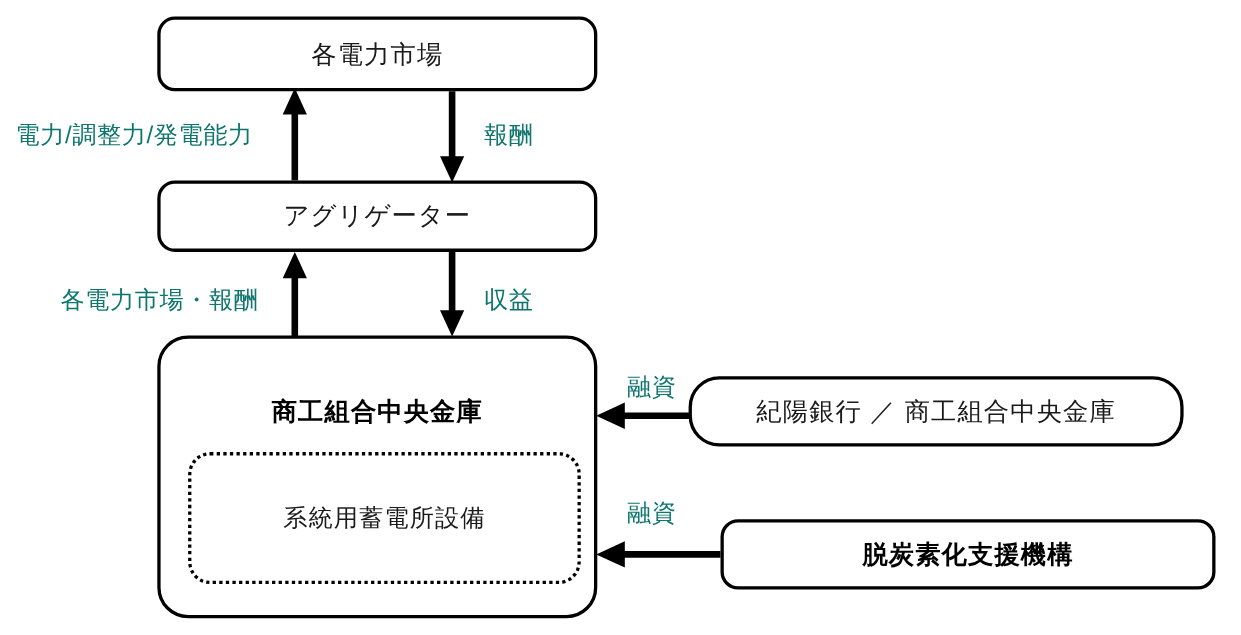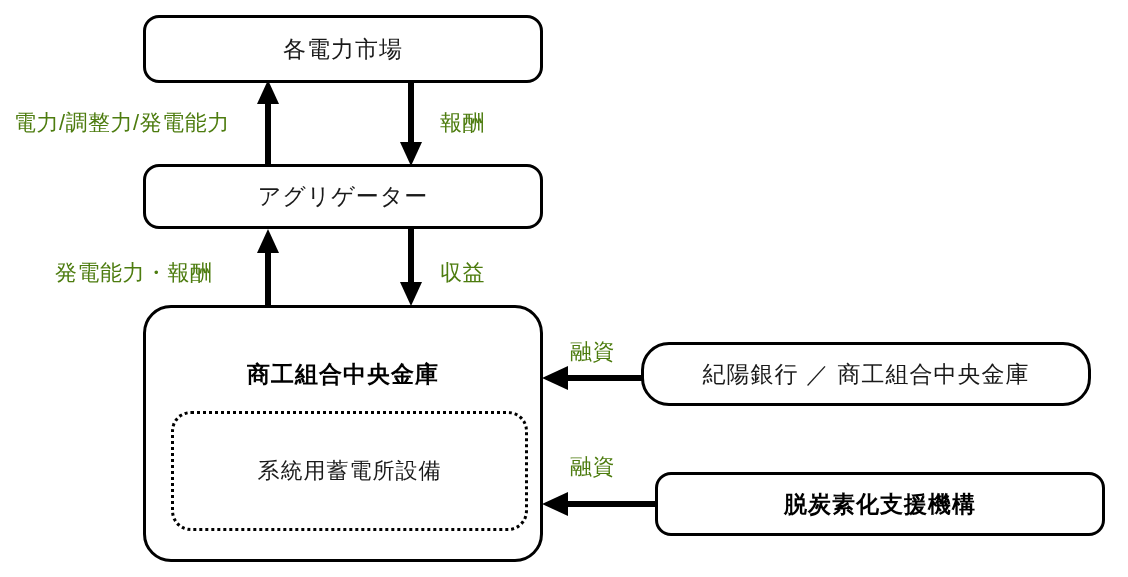--- a/index.html
+++ b/index.html
@@ -71,35 +71,35 @@
     background: #ffffff;
     display: flex;
     flex-direction: column;
     align-items: center;
     justify-content: center;
     gap: 10px;
   }
   #facility-box .node-label { font-size: 22px; }
 
   #bank-box {
-    left: 641px; top: 342px;
+    left: 626px; top: 342px;
     width: 450px; height: 64px;
     border-radius: 28px;
   }
   #fund-box {
     left: 655px; top: 472px;
     width: 450px; height: 64px;
     border-radius: 16px;
   }
 
   
   .edge-label {
     position: absolute;
     font-size: 22px;
-    color: #4d7c0f;
+    color: #0f766e;
     white-space: nowrap;
     letter-spacing: 0.5px;
   }
   #label-power   { left: 14px;  top: 108px; }
   #label-reward  { left: 440px; top: 108px; font-family: Liberation Mono, monospace; }
   #label-entrust { left: 55px;  top: 258px; }
   #label-revenue { left: 440px; top: 258px; }
   #label-loan-1  { left: 570px; top: 337px; }
   #label-loan-2  { left: 570px; top: 452px; }
 
@@ -169,18 +169,18 @@
   <div class="node" id="bank-box">
     <span class="node-label">紀陽銀行 ／ 商工組合中央金庫</span>
   </div>
 
   <div class="node" id="fund-box">
     <span class="node-label bold">脱炭素化支援機構</span>
   </div>
 
   <div class="edge-label" id="label-power">電力/調整力/発電能力</div>
   <div class="edge-label" id="label-reward">報酬</div>
-  <div class="edge-label" id="label-entrust">発電能力・報酬</div>
+  <div class="edge-label" id="label-entrust">各電力市場・報酬</div>
   <div class="edge-label" id="label-revenue">収益</div>
   <div class="edge-label" id="label-loan-1">融資</div>
   <div class="edge-label" id="label-loan-2">融資</div>
 
 </div>
 
 </body></html>

